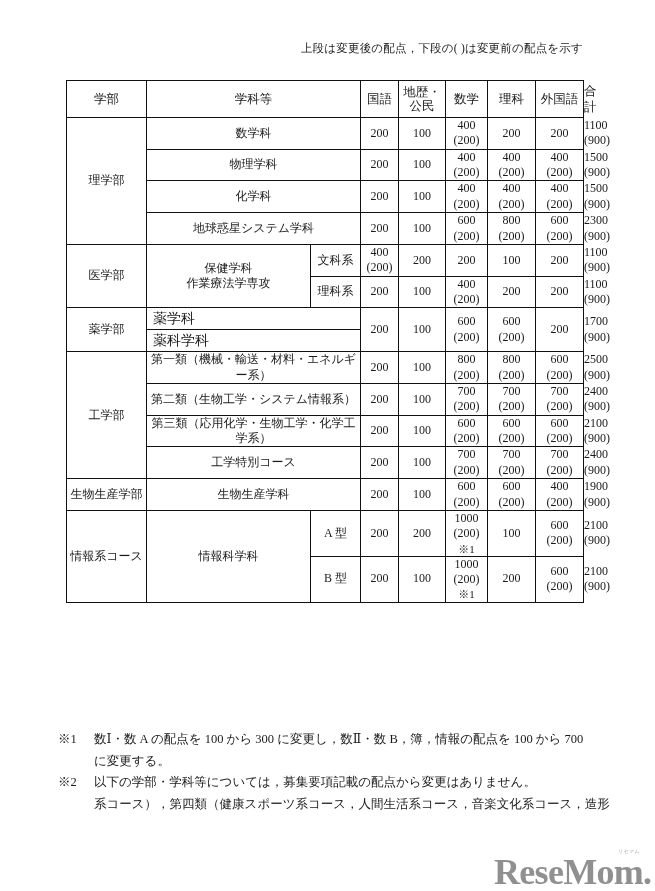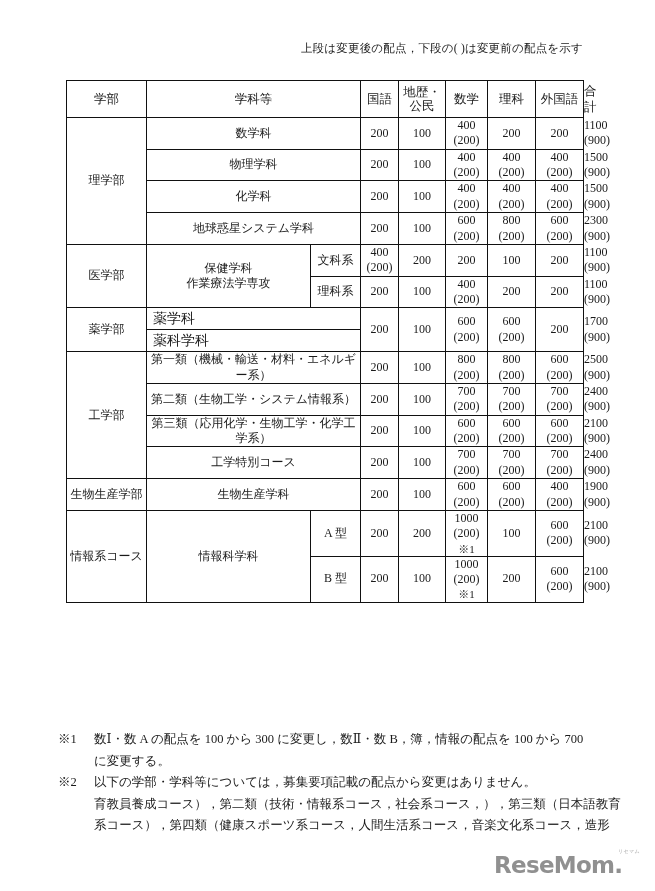--- a/index.html
+++ b/index.html
@@ -151,25 +151,26 @@
     width: 150px;
     height: 34px;
     font-family: "DejaVu Sans", "Liberation Sans", sans-serif;
     color: #8d8d8d;
     user-select: none;
   }
   .wm-main {
     position: absolute;
     left: 0;
     top: 6px;
-    font-size: 23px;
+    font-size: 36px;
     font-weight: bold;
     letter-spacing: -0.7px;
     line-height: 1;
     color: #909090;
+    font-family: Liberation Serif, serif;
   }
   .wm-sub {
     position: absolute;
     right: 4px;
     top: 0px;
     font-size: 5px;
     letter-spacing: 0.4px;
     color: #a8a8a8;
   }
 </style>
@@ -602,21 +603,20 @@
     <div class="note-row">
       <div class="note-mark">※1</div>
       <div class="note-body">数Ⅰ・数 A の配点を 100 から 300 に変更し，数Ⅱ・数 B，簿，情報の配点を 100 から 700</div>
     </div>
     <div class="note-cont">に変更する。</div>
 
     <div class="note-row">
       <div class="note-mark">※2</div>
       <div class="note-body">以下の学部・学科等については，募集要項記載の配点から変更はありません。</div>
     </div>
-    <div class="note-cont">育教員養成コース），第二類（技術・情報系コース，社会系コース，），第三類（日本語教育</div>
     <div class="note-cont">系コース），第四類（健康スポーツ系コース，人間生活系コース，音楽文化系コース，造形</div>
   </div>
 
   <div class="watermark">
     <div class="wm-sub">リセマム</div>
     <div class="wm-main">ReseMom.</div>
   </div>
 
 </div>
 

